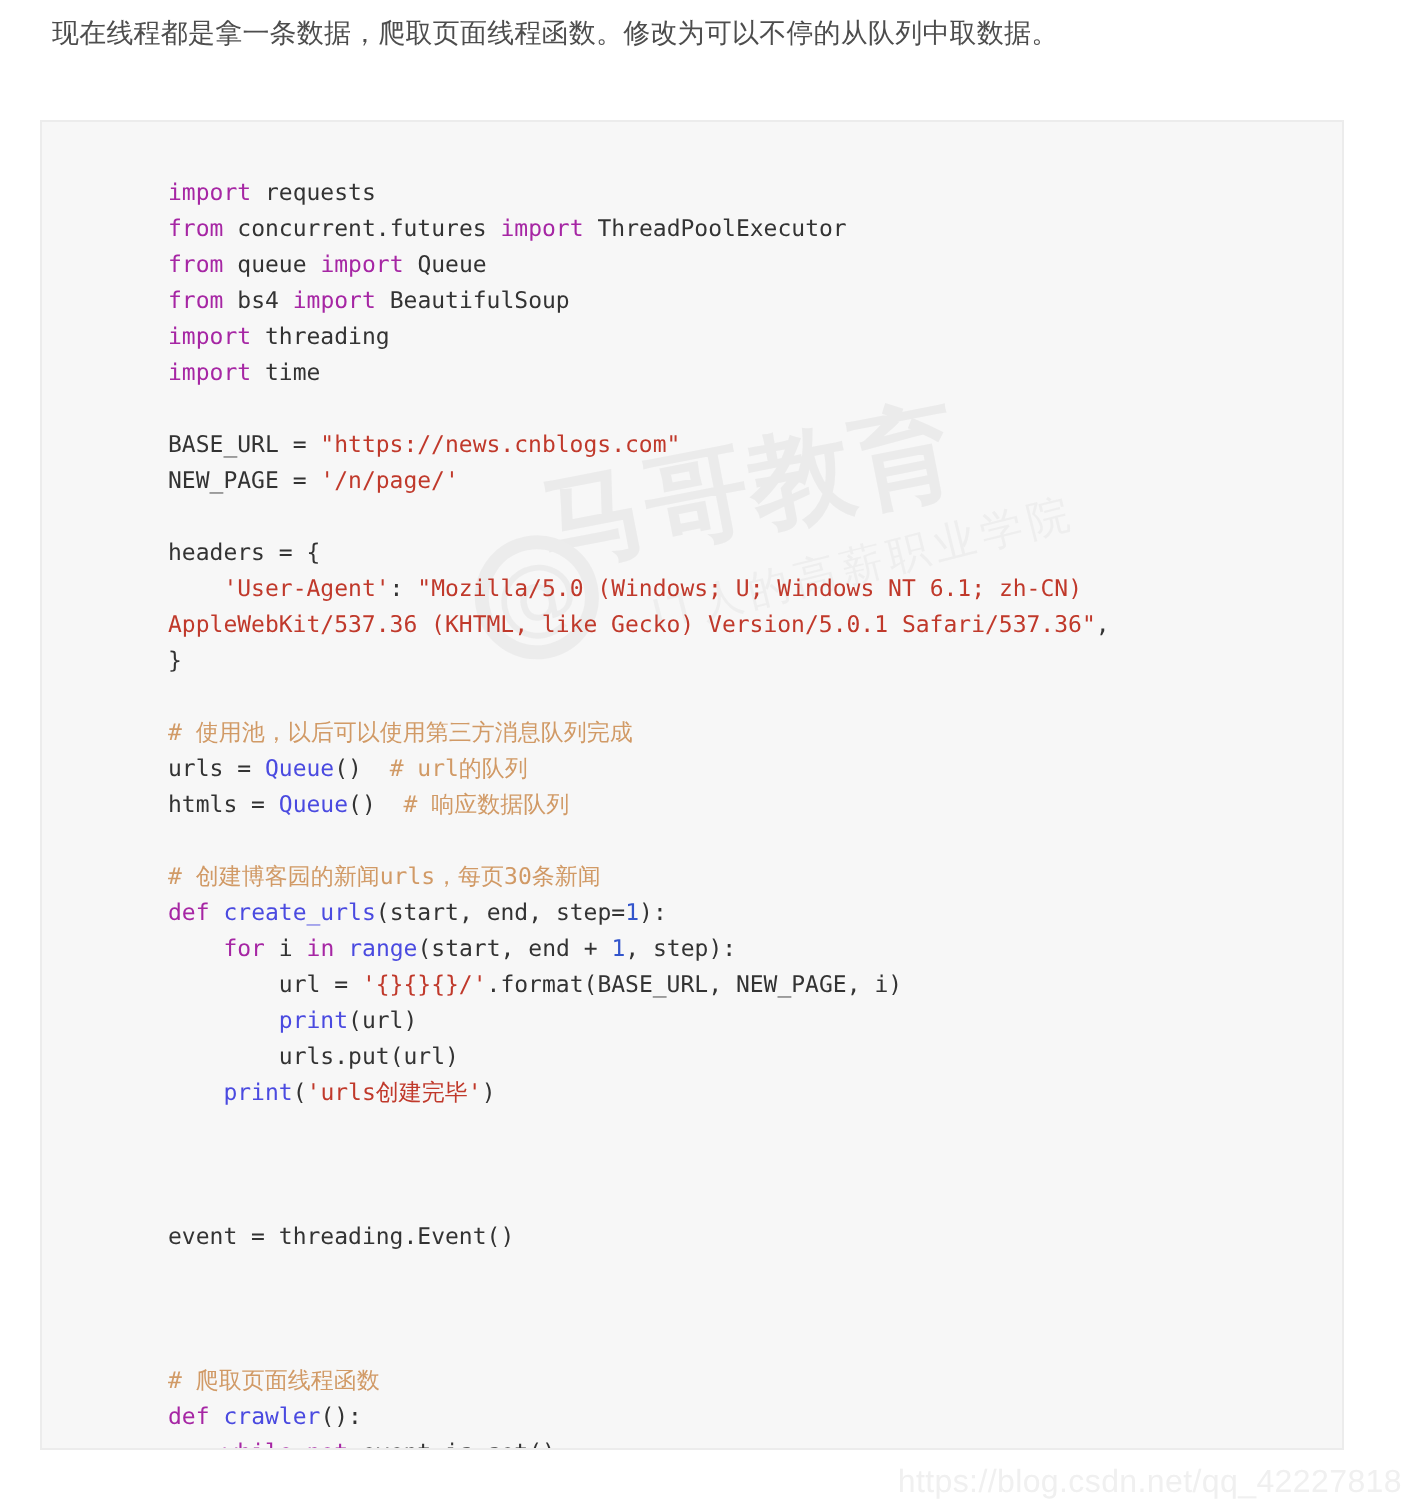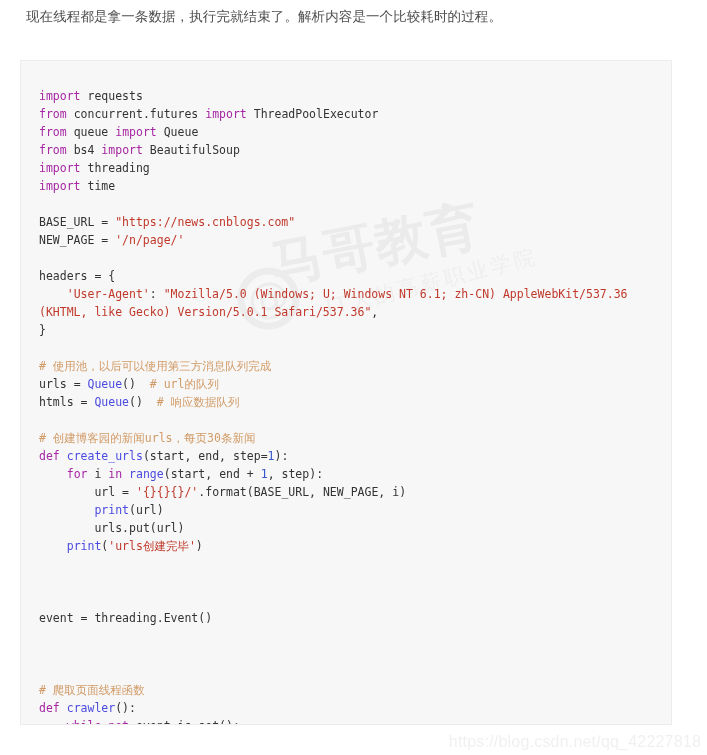--- a/index.html
+++ b/index.html
@@ -46,20 +46,21 @@
     font-family: "DejaVu Sans Mono", "Liberation Mono", monospace;
     font-size: 11.5px;
     line-height: 18px;
     white-space: pre-wrap;
     word-break: break-word;
     color: #333333;
   }
   .code .ln {
     display: block;
     min-height: 18px;
+    margin-left: 45px;
   }
   
   .kw   { color: #a626a4; }          
   .str  { color: #c0392b; }          
   .cmt  { color: #d19a66; }          
   .fn   { color: #4a4ae0; }          
   .num  { color: #3355cc; }          
   .pln  { color: #333333; }
 
   
@@ -127,21 +128,21 @@
     letter-spacing: 0.2px;
     white-space: nowrap;
     user-select: none;
     pointer-events: none;
   }
 </style>
 </head>
 <body>
 
 <div class="intro">
-  <div class="intro-line">现在线程都是拿一条数据，执行完就结束了。解析内容是一个比较耗时的过程。</div>
+  <div class="intro-line">现在线程都是拿一条数据，爬取页面线程函数。修改为可以不停的从队列中取数据。</div>
 </div>
 
 <div class="code-wrap">
 
   <div class="wm-brand">
     <div class="wm-brand-inner">
       <div class="wm-at"></div>
       <div class="wm-main">马哥教育</div>
       <div class="wm-sub">IT人的高薪职业学院</div>
     </div>

